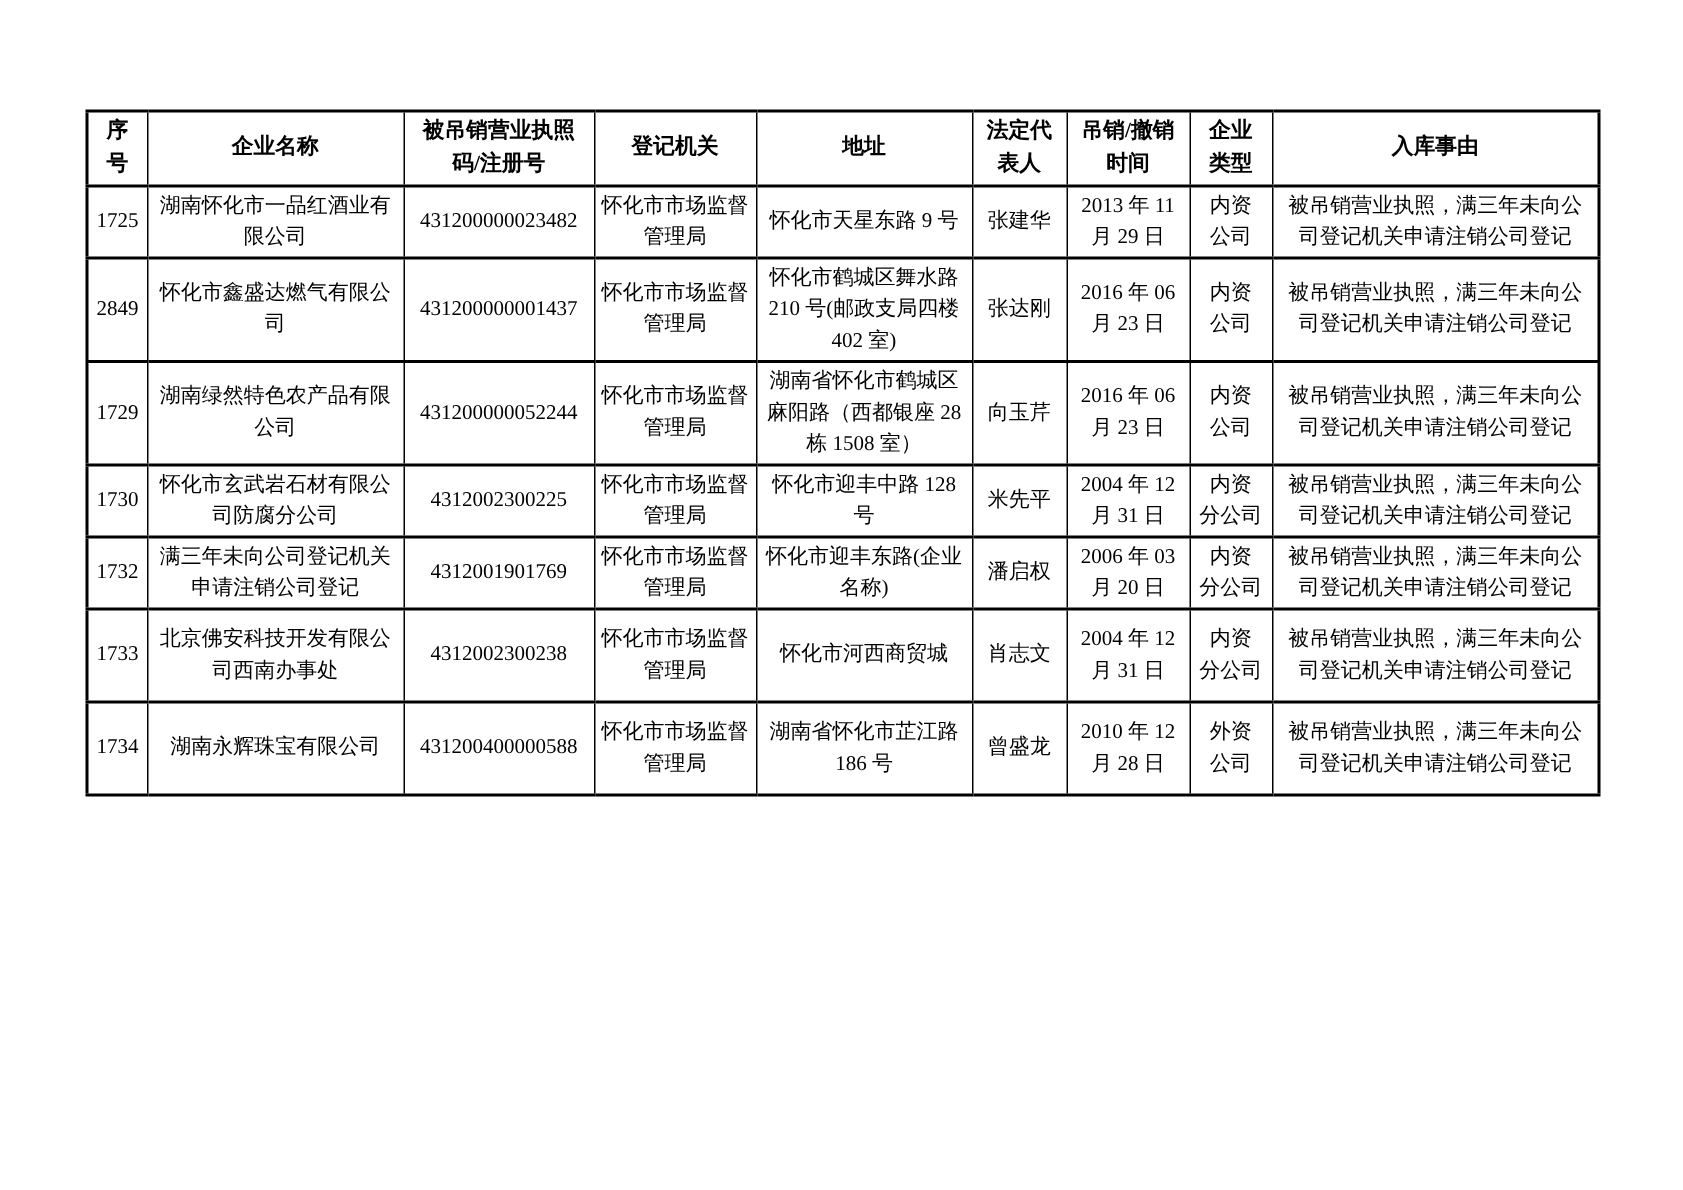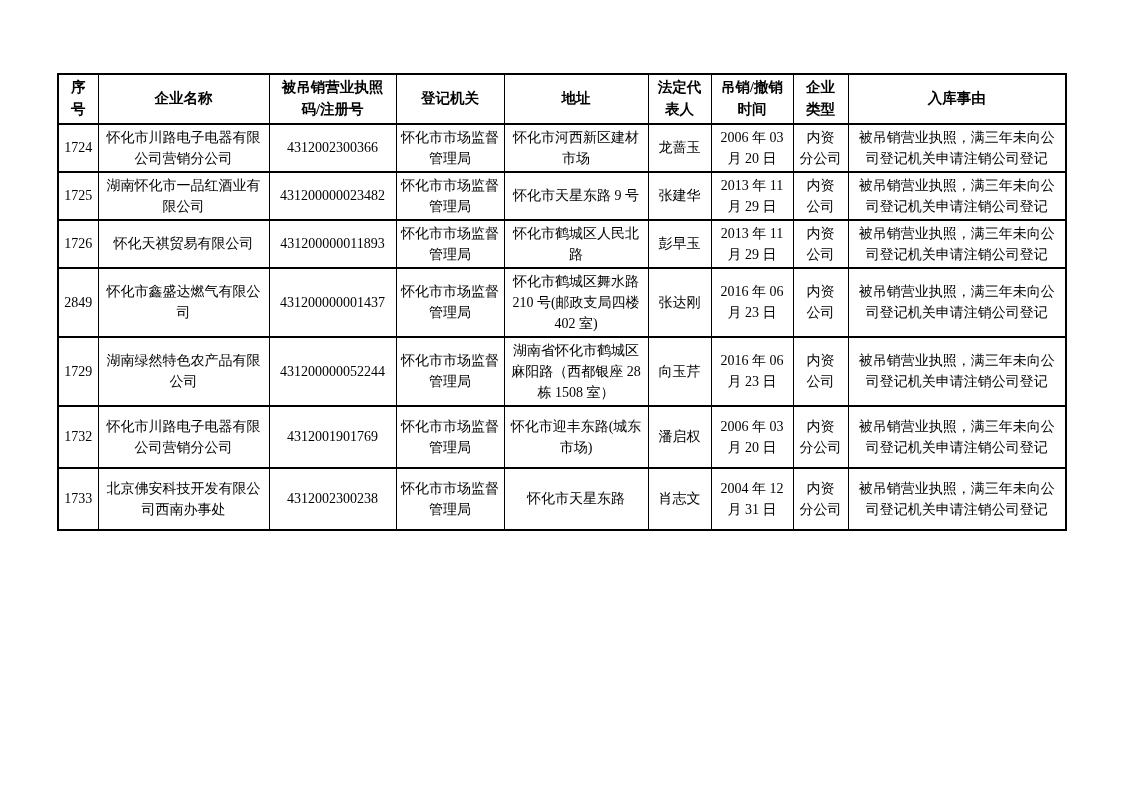--- a/index.html
+++ b/index.html
@@ -62,50 +62,26 @@
 表人</th>
         <th>吊销/撤销
 时间</th>
         <th>企业
 类型</th>
         <th>入库事由</th>
       </tr>
     </thead>
     <tbody>
         <tr>
-      <td>1724</td>
-      <td>怀化市川路电子电器有限公司营销分公司</td>
-      <td>4312002300366</td>
-      <td>怀化市市场监督管理局</td>
-      <td>怀化市河西新区建材市场</td>
-      <td>龙蔷玉</td>
-      <td>2006 年 03 月 20 日</td>
-      <td>内资
-分公司</td>
-      <td>被吊销营业执照，满三年未向公司登记机关申请注销公司登记</td>
-    </tr>
-        <tr>
       <td>1725</td>
       <td>湖南怀化市一品红酒业有限公司</td>
       <td>431200000023482</td>
       <td>怀化市市场监督管理局</td>
       <td>怀化市天星东路 9 号</td>
       <td>张建华</td>
-      <td>2013 年 11 月 29 日</td>
-      <td>内资
-公司</td>
-      <td>被吊销营业执照，满三年未向公司登记机关申请注销公司登记</td>
-    </tr>
-        <tr>
-      <td>1726</td>
-      <td>怀化天祺贸易有限公司</td>
-      <td>431200000011893</td>
-      <td>怀化市市场监督管理局</td>
-      <td>怀化市鹤城区人民北路</td>
-      <td>彭早玉</td>
       <td>2013 年 11 月 29 日</td>
       <td>内资
 公司</td>
       <td>被吊销营业执照，满三年未向公司登记机关申请注销公司登记</td>
     </tr>
         <tr>
       <td>2849</td>
       <td>怀化市鑫盛达燃气有限公司</td>
       <td>431200000001437</td>
       <td>怀化市市场监督管理局</td>
@@ -122,39 +98,63 @@
       <td>431200000052244</td>
       <td>怀化市市场监督管理局</td>
       <td>湖南省怀化市鹤城区麻阳路（西都银座 28 栋 1508 室）</td>
       <td>向玉芹</td>
       <td>2016 年 06 月 23 日</td>
       <td>内资
 公司</td>
       <td>被吊销营业执照，满三年未向公司登记机关申请注销公司登记</td>
     </tr>
         <tr>
+      <td>1730</td>
+      <td>怀化市玄武岩石材有限公司防腐分公司</td>
+      <td>4312002300225</td>
+      <td>怀化市市场监督管理局</td>
+      <td>怀化市迎丰中路 128 号</td>
+      <td>米先平</td>
+      <td>2004 年 12 月 31 日</td>
+      <td>内资
+分公司</td>
+      <td>被吊销营业执照，满三年未向公司登记机关申请注销公司登记</td>
+    </tr>
+        <tr>
       <td>1732</td>
-      <td>怀化市川路电子电器有限公司营销分公司</td>
+      <td>满三年未向公司登记机关申请注销公司登记</td>
       <td>4312001901769</td>
       <td>怀化市市场监督管理局</td>
-      <td>怀化市迎丰东路(城东市场)</td>
+      <td>怀化市迎丰东路(企业名称)</td>
       <td>潘启权</td>
       <td>2006 年 03 月 20 日</td>
       <td>内资
 分公司</td>
       <td>被吊销营业执照，满三年未向公司登记机关申请注销公司登记</td>
     </tr>
         <tr>
       <td>1733</td>
       <td>北京佛安科技开发有限公司西南办事处</td>
       <td>4312002300238</td>
       <td>怀化市市场监督管理局</td>
-      <td>怀化市天星东路</td>
+      <td>怀化市河西商贸城</td>
       <td>肖志文</td>
       <td>2004 年 12 月 31 日</td>
       <td>内资
 分公司</td>
+      <td>被吊销营业执照，满三年未向公司登记机关申请注销公司登记</td>
+    </tr>
+        <tr>
+      <td>1734</td>
+      <td>湖南永辉珠宝有限公司</td>
+      <td>431200400000588</td>
+      <td>怀化市市场监督管理局</td>
+      <td>湖南省怀化市芷江路 186 号</td>
+      <td>曾盛龙</td>
+      <td>2010 年 12 月 28 日</td>
+      <td>外资
+公司</td>
       <td>被吊销营业执照，满三年未向公司登记机关申请注销公司登记</td>
     </tr>
       </tbody>
   </table>
 
 </div>
 
 </body></html>

